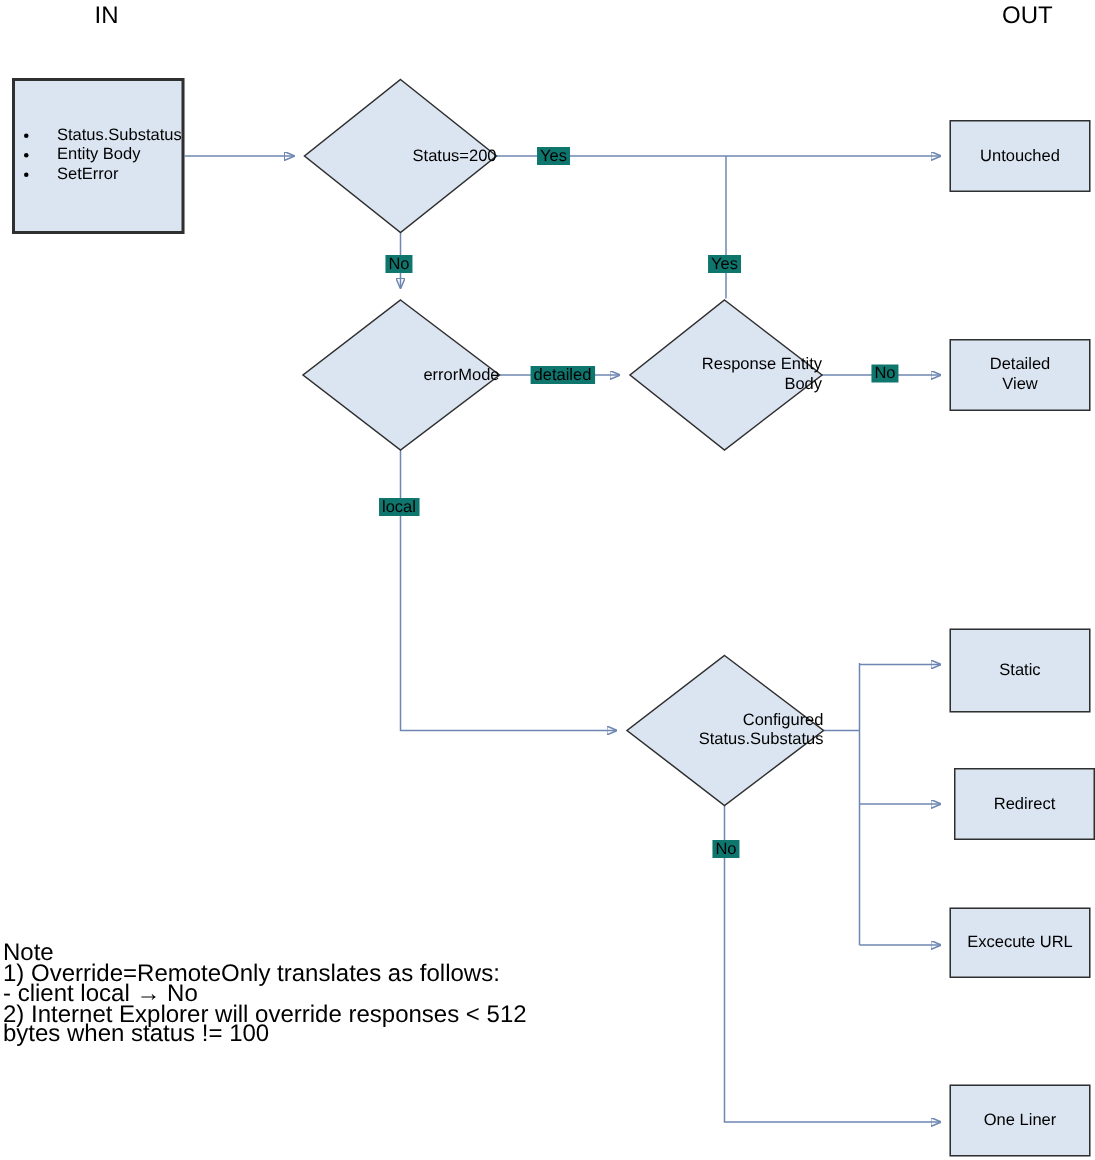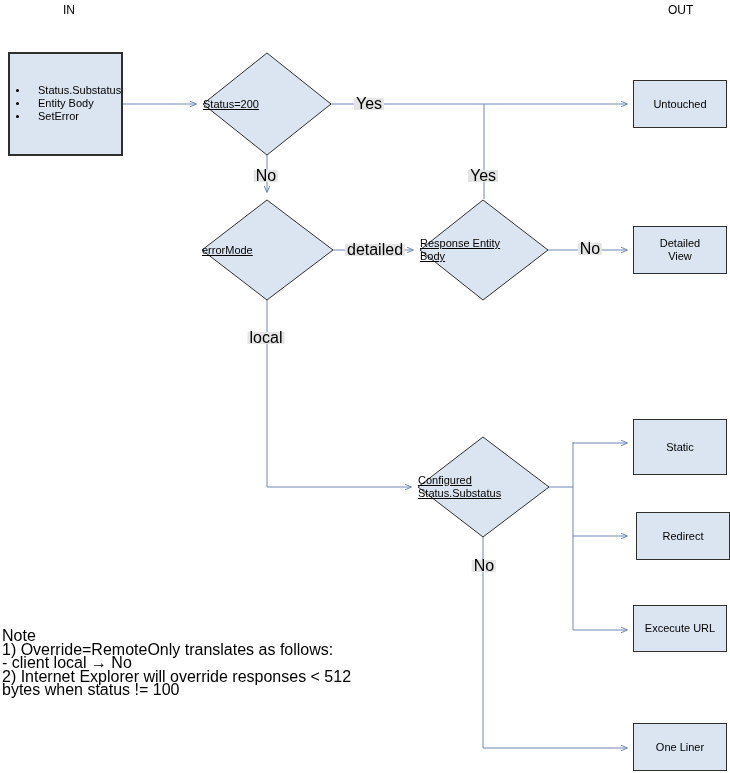--- a/index.html
+++ b/index.html
@@ -8,25 +8,25 @@
   .wires{position:absolute;left:0;top:0;z-index:1;}
   .wires path{fill:none;stroke:#6e87b2;stroke-width:1;}
   .diamond{fill:#dbe5f1;stroke:#2f2f2f;stroke-width:1;}
   .node{position:absolute;z-index:2;box-sizing:border-box;background:#dbe5f1;
         border:1px solid #2f2f2f;display:flex;flex-direction:column;
         align-items:center;justify-content:center;font-size:11px;line-height:13px;text-align:center;}
   .in-node{border-width:2px;align-items:flex-start;justify-content:flex-start;padding-top:30px;}
   .in-node .row{display:flex;align-items:center;height:13px;}
   .in-node .dot{width:3px;height:3px;border-radius:50%;background:#000;margin-left:6px;flex:0 0 3px;}
   .in-node .itm{margin-left:19px;white-space:nowrap;}
-  .dlabel{position:absolute;z-index:2;display:flex;flex-direction:column;align-items:flex-start;
-          justify-content:center;font-size:11px;line-height:13px;text-align:center;pointer-events:none;text-decoration:underline;}
-  .elabel{position:absolute;z-index:3;font-size:16px;line-height:12px;background:#e5e5e5;
+  .dlabel{position:absolute;z-index:2;display:flex;flex-direction:column;align-items:flex-end;
+          justify-content:center;font-size:11px;line-height:13px;text-align:center;pointer-events:none;}
+  .elabel{position:absolute;z-index:3;font-size:11px;line-height:12px;background:#0f766e;
           padding:0 2px;transform:translate(-50%,-50%);white-space:nowrap;}
-  .corner-label{position:absolute;z-index:3;font-size:12px;line-height:13px;}
+  .corner-label{position:absolute;z-index:3;font-size:16px;line-height:13px;}
   .note{position:absolute;z-index:3;font-size:16px;line-height:13.5px;white-space:nowrap;}
 </style>
 </head>
 <body>
 
 <div class="canvas">
 
   <div class="corner-label" style="left:63px;top:4px">IN</div>
   <div class="corner-label" style="left:668px;top:4px">OUT</div>
 

